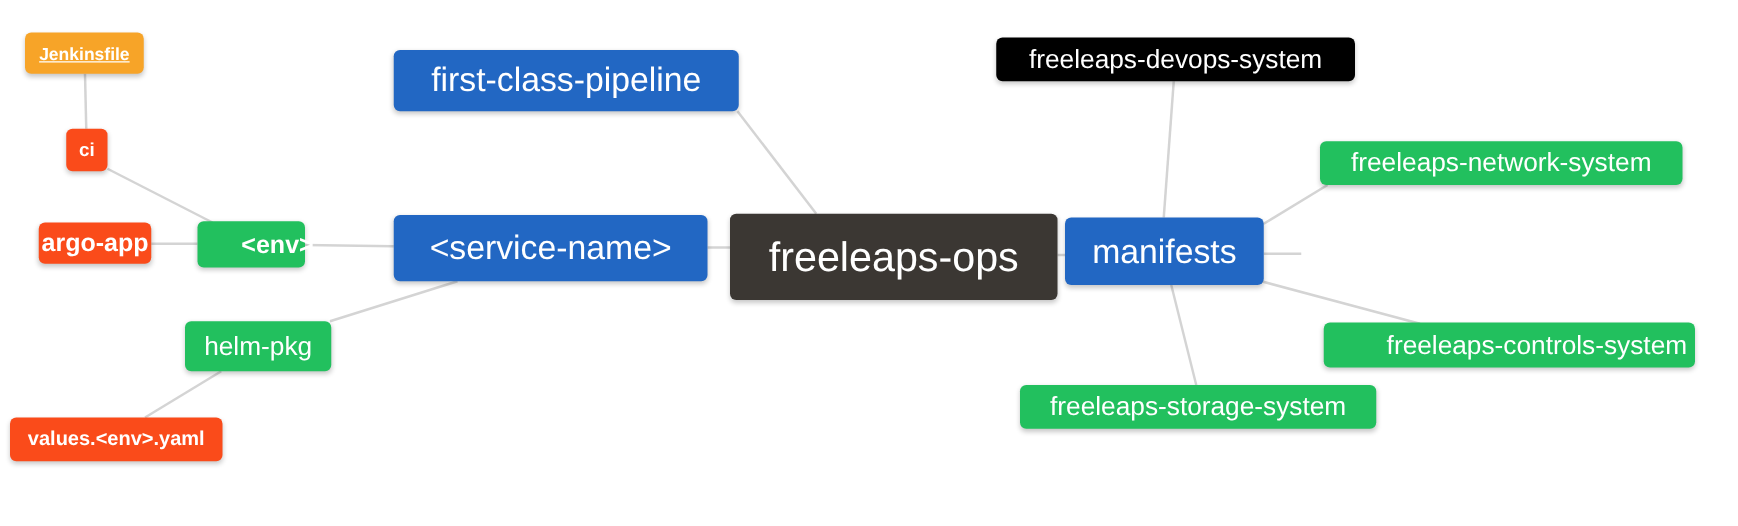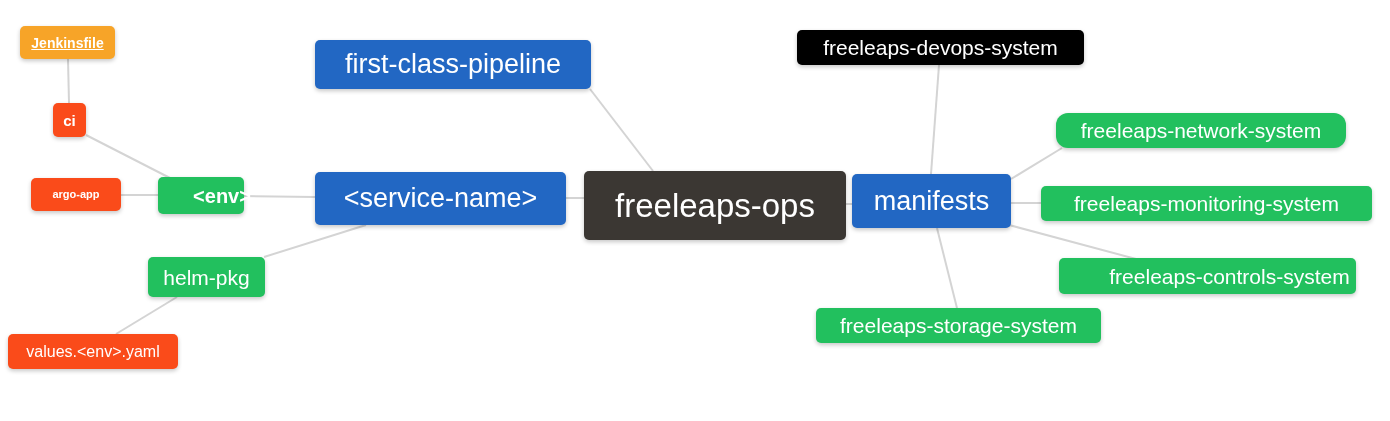--- a/index.html
+++ b/index.html
@@ -44,52 +44,49 @@
       <line x1="1009" y1="225" x2="1136" y2="259" stroke="#d4d4d4" stroke-width="2"></line>
       <line x1="937" y1="228" x2="957" y2="308" stroke="#d4d4d4" stroke-width="2"></line>
     </svg>
   <div class="nodes">
       <div class="node" style="left: 20px; top: 26px; width: 95px; height: 33px; background: rgb(247, 164, 40); font-size: 14px; font-weight: 600; text-decoration: underline;">
         <span>Jenkinsfile</span>
       </div>
       <div class="node" style="left: 53px; top: 103px; width: 33px; height: 34px; background: rgb(250, 75, 26); font-size: 15px; font-weight: 700;">
         <span>ci</span>
       </div>
-      <div class="node" style="left: 31px; top: 178px; width: 90px; height: 33px; background: rgb(250, 75, 26); font-size: 11px; font-weight: 600;">
+      <div class="node" style="left: 31px; top: 178px; width: 90px; height: 33px; background: rgb(250, 75, 26); font-size: 20px; font-weight: 600;">
         <span>argo-app</span>
       </div>
       <div class="node" style="left: 158px; top: 177px; width: 86px; height: 37px; background: rgb(34, 192, 94); font-size: 20px; font-weight: 600; padding-left: 42px;">
         <span>&lt;env&gt;</span>
       </div>
       <div class="node" style="left: 315px; top: 40px; width: 276px; height: 49px; background: rgb(34, 103, 195); font-size: 27px; font-weight: 400;">
         <span>first-class-pipeline</span>
       </div>
       <div class="node" style="left: 315px; top: 172px; width: 251px; height: 53px; background: rgb(34, 103, 195); font-size: 27px; font-weight: 400;">
         <span>&lt;service-name&gt;</span>
       </div>
       <div class="node" style="left: 584px; top: 171px; width: 262px; height: 69px; background: rgb(59, 55, 51); font-size: 33px; font-weight: 400;">
         <span>freeleaps-ops</span>
       </div>
       <div class="node" style="left: 852px; top: 174px; width: 159px; height: 54px; background: rgb(34, 103, 195); font-size: 27px; font-weight: 400;">
         <span>manifests</span>
       </div>
       <div class="node" style="left: 148px; top: 257px; width: 117px; height: 40px; background: rgb(34, 192, 94); font-size: 21px; font-weight: 500;">
         <span>helm-pkg</span>
       </div>
-      <div class="node" style="left: 8px; top: 334px; width: 170px; height: 35px; background: rgb(250, 75, 26); font-size: 16px; font-weight: 400;">
+      <div class="node" style="left: 8px; top: 334px; width: 170px; height: 35px; background: rgb(250, 75, 26); font-size: 16px; font-weight: 700;">
         <span>values.&lt;env&gt;.yaml</span>
       </div>
       <div class="node" style="left: 797px; top: 30px; width: 287px; height: 35px; background: #000000; font-size: 21px; font-weight: 400;">
         <span>freeleaps-devops-system</span>
       </div>
-      <div class="node" style="left: 1056px; top: 113px; width: 290px; height: 35px; background: rgb(34, 192, 94); font-size: 21px; font-weight: 400; border-radius: 12px;">
+      <div class="node" style="left: 1056px; top: 113px; width: 290px; height: 35px; background: rgb(34, 192, 94); font-size: 21px; font-weight: 400;">
         <span>freeleaps-network-system</span>
-      </div>
-      <div class="node" style="left: 1041px; top: 186px; width: 331px; height: 35px; background: rgb(34, 192, 94); font-size: 21px; font-weight: 400;">
-        <span>freeleaps-monitoring-system</span>
       </div>
       <div class="node" style="left: 1059px; top: 258px; width: 297px; height: 36px; background: rgb(34, 192, 94); font-size: 21px; font-weight: 400; padding-left: 44px;">
         <span>freeleaps-controls-system</span>
       </div>
       <div class="node" style="left: 816px; top: 308px; width: 285px; height: 35px; background: rgb(34, 192, 94); font-size: 21px; font-weight: 400;">
         <span>freeleaps-storage-system</span>
       </div>
     </div>
 </div>
 

